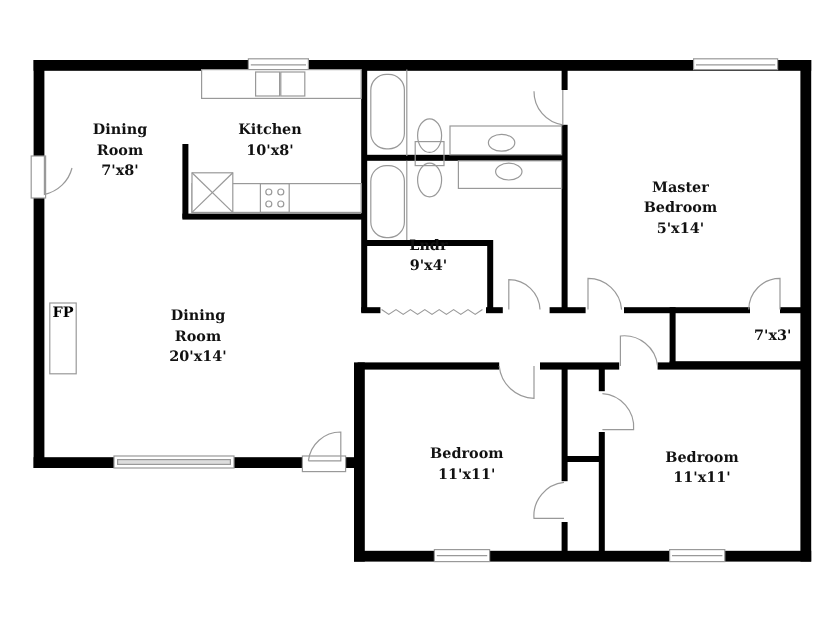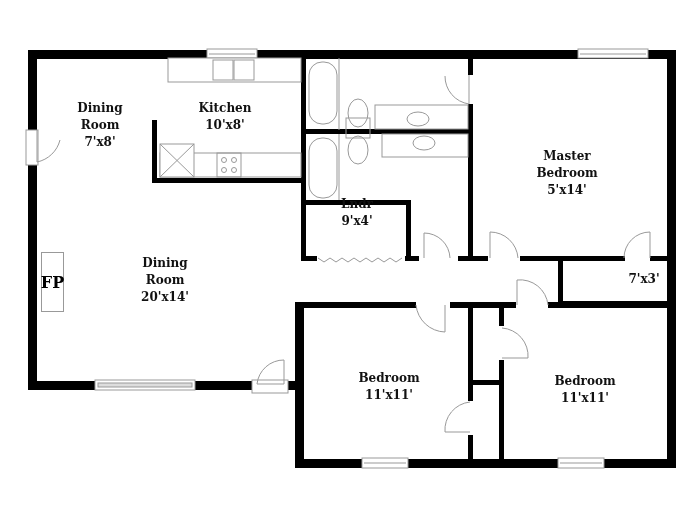--- a/index.html
+++ b/index.html
@@ -1,21 +1,21 @@
 <!DOCTYPE html>
 <html><head>
 <meta charset="utf-8">
 <style>
   html,body{margin:0;padding:0;background:#fff;}
   body{width:700px;height:520px;position:relative;overflow:hidden;font-family:"DejaVu Serif","Liberation Serif",serif;}
   #plan{position:absolute;left:0;top:0;width:700px;height:520px;}
   .w{position:absolute;background:#000;}
   .lbl{position:absolute;text-align:center;font-weight:bold;color:#111;line-height:17px;font-size:12px;transform:translateX(-50%);white-space:nowrap;font-family:"DejaVu Serif","Liberation Serif",serif;}
   .lbl span{display:block;}
-  .fp{position:absolute;left:41px;top:252px;width:21px;height:58px;border:1px solid #999;background:#fff;font-size:16px;font-weight:bold;display:flex;align-items:center;justify-content:center;font-family:"DejaVu Serif",serif;}
+  .fp{position:absolute;left:41px;top:252px;width:21px;height:58px;border:1px solid #999;background:#fff;font-size:12px;font-weight:bold;display:flex;align-items:flex-start;justify-content:center;font-family:"DejaVu Serif",serif;}
   svg.ov{position:absolute;left:0;top:0;}
 </style>
 </head>
 <body>
 
 <div id="plan">
 
   <div class="w" style="left:28px;top:50px;width:648px;height:9px;"></div>
   <div class="w" style="left:28px;top:50px;width:9px;height:80px;"></div>
   <div class="w" style="left:28px;top:165px;width:9px;height:225px;"></div>

